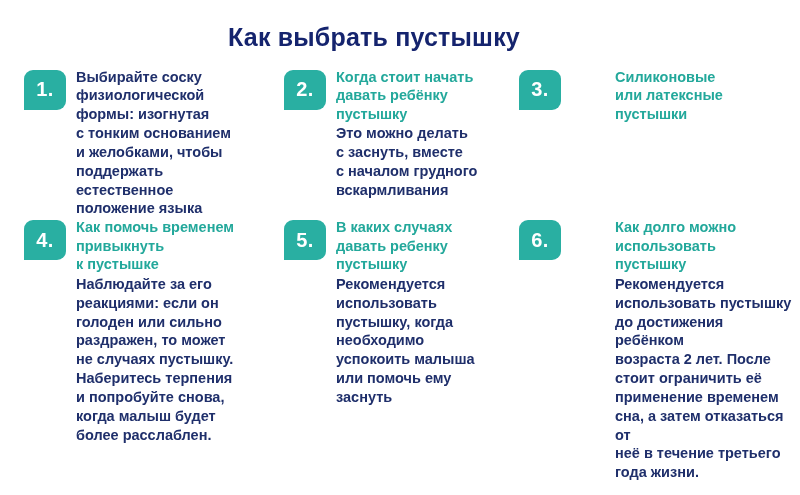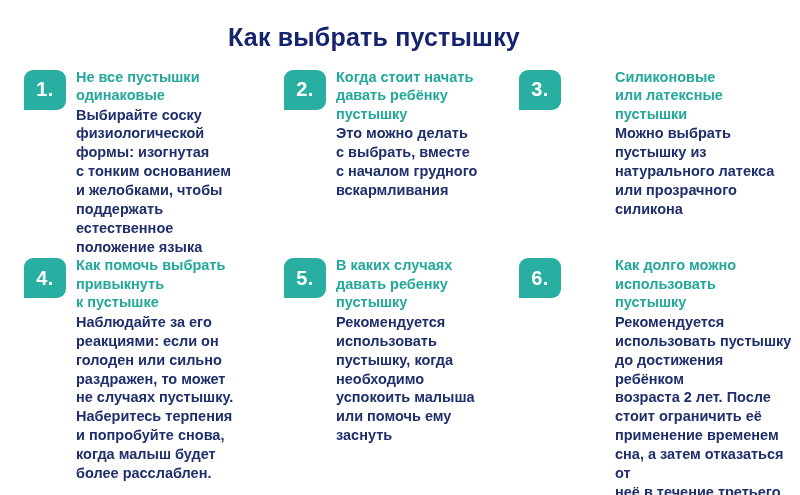--- a/index.html
+++ b/index.html
@@ -99,64 +99,57 @@
 
 <div class="infographic">
 
   <h1 class="page-title">Как выбрать пустышку</h1>
 
   <div class="grid">
 
     <div class="card row1 col1">
       <div class="badge">1.</div>
       <div class="card-body">
-        <p class="card-heading">Не все пустышки
-одинаковые</p>
         <p class="card-text">Выбирайте соску
 физиологической
 формы: изогнутая
 с тонким основанием
 и желобками, чтобы
 поддержать
 естественное
 положение языка</p>
       </div>
     </div>
 
     <div class="card row1 col2">
       <div class="badge">2.</div>
       <div class="card-body">
         <p class="card-heading">Когда стоит начать
 давать ребёнку
 пустышку</p>
         <p class="card-text">Это можно делать
-с выбрать, вместе
+с заснуть, вместе
 с началом грудного
 вскармливания</p>
       </div>
     </div>
 
     <div class="card row1 col3">
       <div class="badge">3.</div>
       <div class="card-body">
         <p class="card-heading">Силиконовые
 или латексные
 пустышки</p>
-        <p class="card-text">Можно выбрать
-пустышку из
-натурального латекса
-или прозрачного
-силикона</p>
       </div>
     </div>
 
     <div class="card row2 col1">
       <div class="badge">4.</div>
       <div class="card-body">
-        <p class="card-heading">Как помочь выбрать
+        <p class="card-heading">Как помочь временем
 привыкнуть
 к пустышке</p>
         <p class="card-text">Наблюдайте за его
 реакциями: если он
 голоден или сильно
 раздражен, то может
 не случаях пустышку.
 Наберитесь терпения
 и попробуйте снова,
 когда малыш будет

